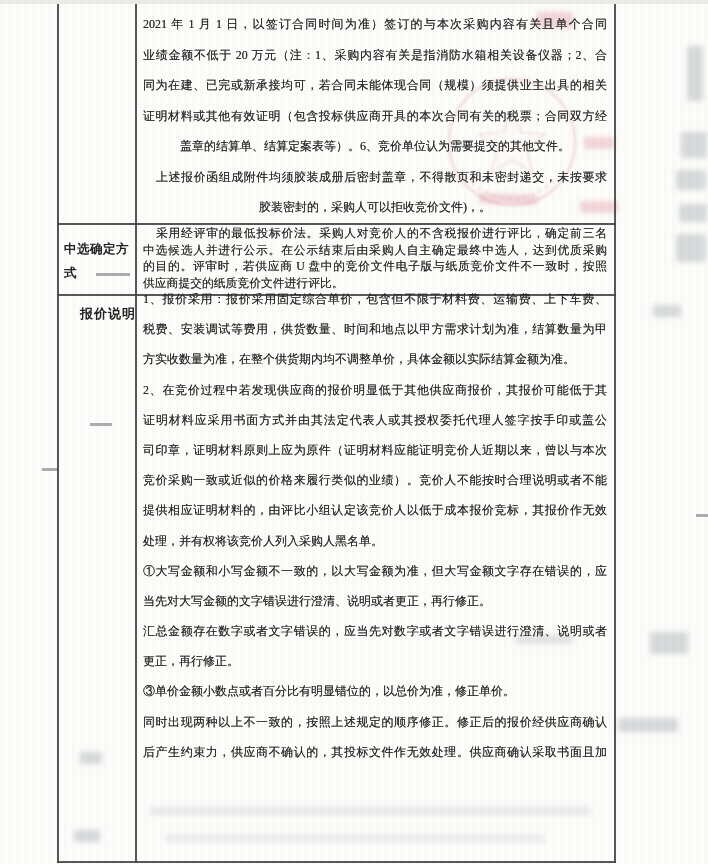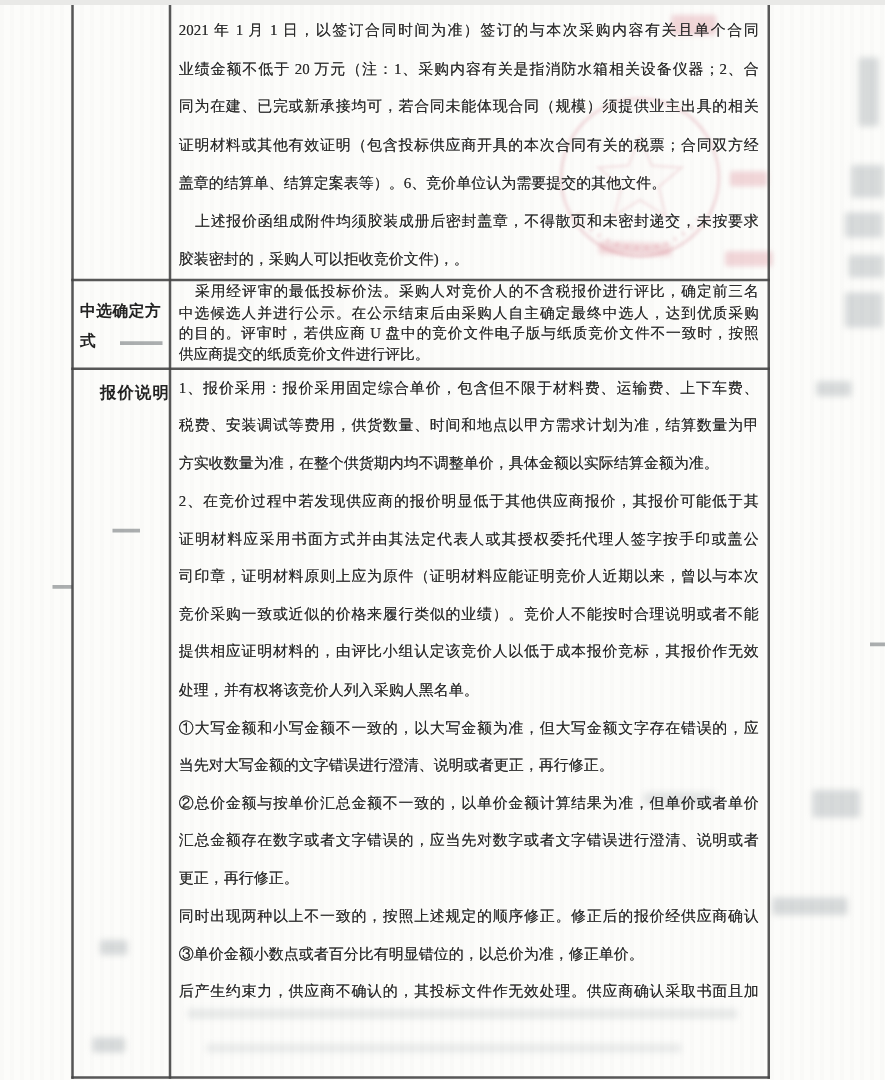--- a/index.html
+++ b/index.html
@@ -17,24 +17,24 @@
   .vline{position:absolute;top:0;width:2px;height:859px;background:#454545;opacity:.9;}
   .hline{position:absolute;left:57px;width:559px;height:2px;background:#454545;opacity:.9;}
   
   .cell{position:absolute;box-sizing:border-box;}
   .label{font-weight:bold;color:#222;text-align:center;}
   .lab-l1{position:absolute;left:64px;top:237px;font-size:12.5px;letter-spacing:.5px;}
   .lab-l2{position:absolute;left:64px;top:261px;font-size:12.5px;}
   .lab-r3{position:absolute;left:80px;top:301px;font-size:13px;letter-spacing:1px;}
   .content{position:absolute;left:143px;width:464px;overflow:hidden;}
   .c-r1{top:5px;height:216px;font-size:12px;}
-  .c-r1 .ln{line-height:30.5px;height:30.5px;}
+  .c-r1 .ln{line-height:30.5px;height:30.5px;text-align:center;}
   .c-r2{top:221px;height:70px;font-size:11.8px;}
   .c-r2 .ln{line-height:16.5px;height:16.5px;}
-  .c-r3{top:291px;height:566px;font-size:12px;font-family:Liberation Serif, serif;}
+  .c-r3{top:280px;height:566px;font-size:12px;font-family:Liberation Serif, serif;}
   .c-r3 .ln{line-height:30.2px;height:30.2px;}
   .ln{white-space:normal;text-shadow:0 0 .4px rgba(45,45,45,.75);}
   .ln.j{text-align:justify;text-align-last:justify;}
   .ln.ind{text-indent:13px;}
   
   .stamp{position:absolute;left:440px;top:66px;width:150px;height:150px;filter:blur(1.1px);opacity:.55;}
   .pinkblob{position:absolute;background:rgba(214,125,138,.30);filter:blur(2px);border-radius:2px;}
   
   .gblob{position:absolute;background:rgba(120,128,138,.28);filter:blur(2.6px);border-radius:2px;}
   .dash{position:absolute;height:2.5px;background:rgba(90,95,100,.5);filter:blur(.4px);}
@@ -104,21 +104,20 @@
     <div class="ln j">税费、安装调试等费用，供货数量、时间和地点以甲方需求计划为准，结算数量为甲</div>
     <div class="ln">方实收数量为准，在整个供货期内均不调整单价，具体金额以实际结算金额为准。</div>
     <div class="ln j">2、在竞价过程中若发现供应商的报价明显低于其他供应商报价，其报价可能低于其</div>
     <div class="ln j">证明材料应采用书面方式并由其法定代表人或其授权委托代理人签字按手印或盖公</div>
     <div class="ln j">司印章，证明材料原则上应为原件（证明材料应能证明竞价人近期以来，曾以与本次</div>
     <div class="ln j">竞价采购一致或近似的价格来履行类似的业绩）。竞价人不能按时合理说明或者不能</div>
     <div class="ln j">提供相应证明材料的，由评比小组认定该竞价人以低于成本报价竞标，其报价作无效</div>
     <div class="ln">处理，并有权将该竞价人列入采购人黑名单。</div>
     <div class="ln j">①大写金额和小写金额不一致的，以大写金额为准，但大写金额文字存在错误的，应</div>
     <div class="ln">当先对大写金额的文字错误进行澄清、说明或者更正，再行修正。</div>
-    <div class="ln j">②总价金额与按单价汇总金额不一致的，以单价金额计算结果为准，但单价或者单价</div>
     <div class="ln j">汇总金额存在数字或者文字错误的，应当先对数字或者文字错误进行澄清、说明或者</div>
     <div class="ln">更正，再行修正。</div>
+    <div class="ln">③单价金额小数点或者百分比有明显错位的，以总价为准，修正单价。</div>
     <div class="ln j">同时出现两种以上不一致的，按照上述规定的顺序修正。修正后的报价经供应商确认</div>
-    <div class="ln">③单价金额小数点或者百分比有明显错位的，以总价为准，修正单价。</div>
     <div class="ln j">后产生约束力，供应商不确认的，其投标文件作无效处理。供应商确认采取书面且加</div>
   </div>
 
 </div>
 
 </body></html>

